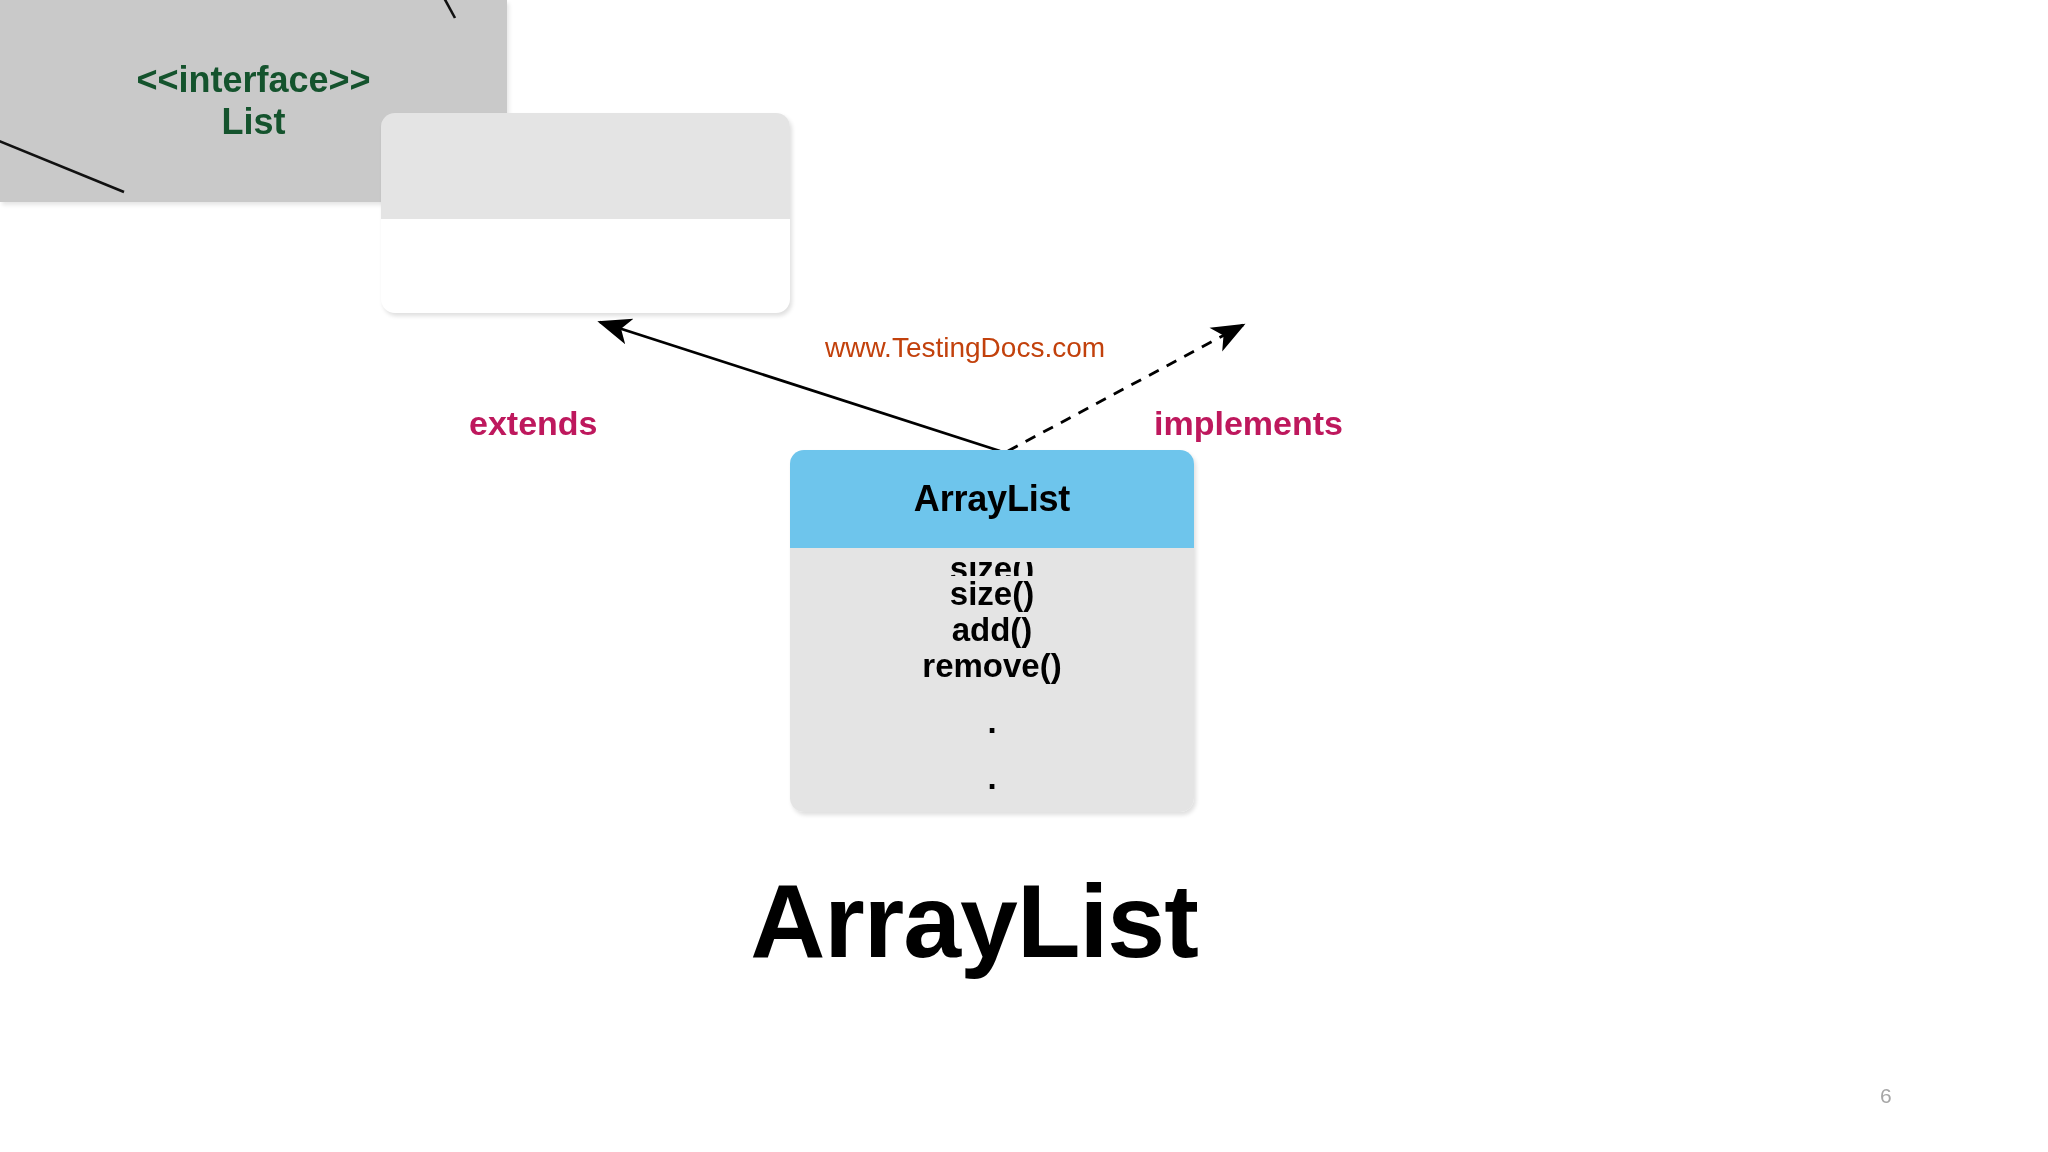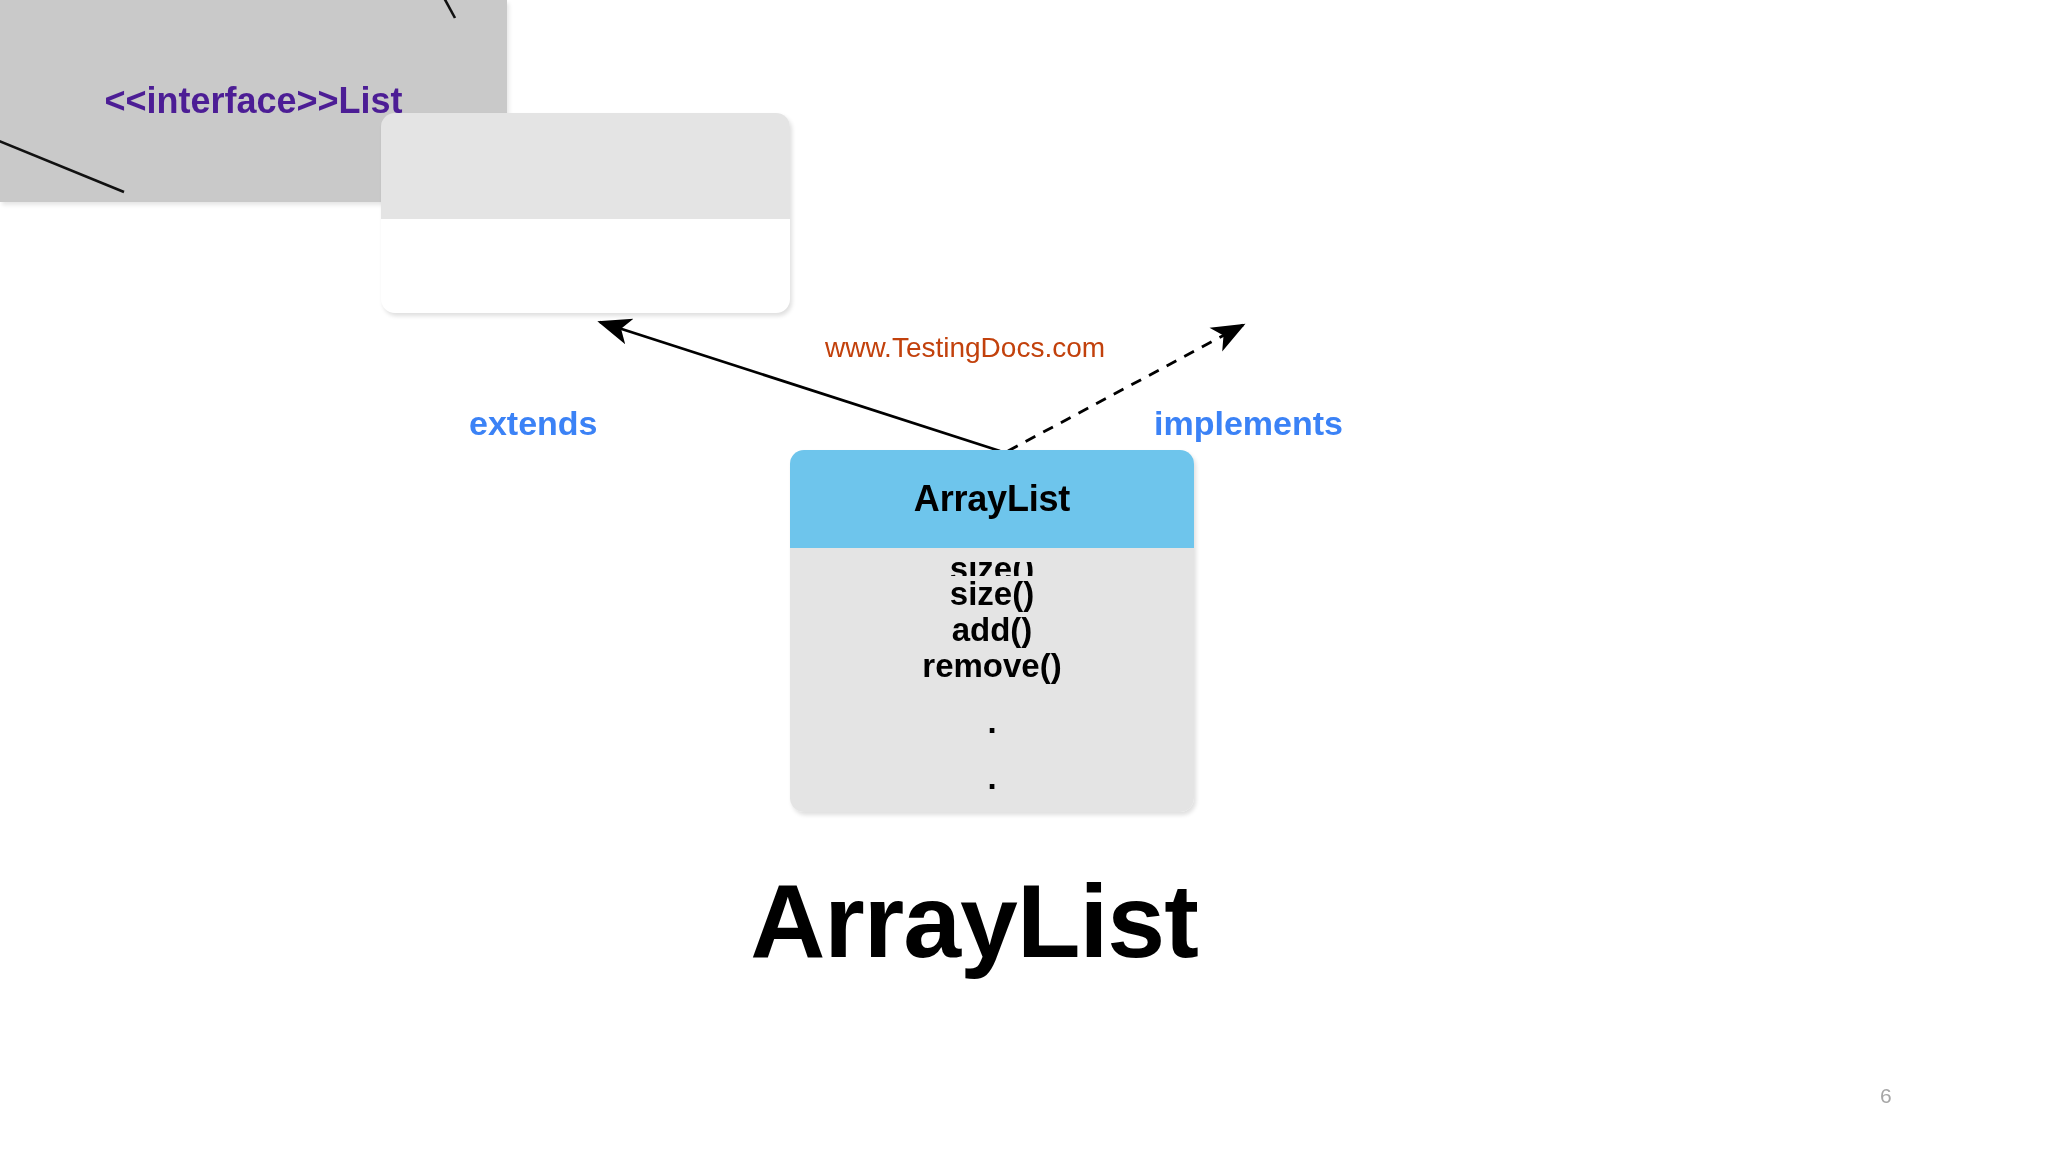--- a/index.html
+++ b/index.html
@@ -69,26 +69,26 @@
 
   
   #interface-box {
     left: 993px;
     top: 113px;
     width: 507px;
     height: 202px;
     background: #c9c9c9;
     box-shadow: 2px 3px 4px rgba(0,0,0,0.10);
     display: flex;
-    flex-direction: row;
+    flex-direction: column;
     align-items: center;
     justify-content: center;
     font-weight: bold;
     font-size: 36px;
-    color: #4c1d95;
+    color: #14532d;
     line-height: 1.18;
   }
   #interface-box .iface-line { display: block; text-align: center; }
 
   
   #arraylist-box {
     left: 790px;
     top: 450px;
     width: 404px;
     height: 362px;
@@ -116,21 +116,21 @@
   #arraylist-box .uml-body .dot-row {
     font-size: 33px;
     line-height: 1.22;
   }
 
   
   .conn-label {
     position: absolute;
     font-weight: bold;
     font-size: 34px;
-    color: #3b82f6;
+    color: #be185d;
     white-space: nowrap;
   }
   #label-extends { left: 469px; top: 404px; }
   #label-implements { left: 1154px; top: 404px; }
 
   
   #watermark {
     position: absolute;
     left: 825px;
     top: 332px;

